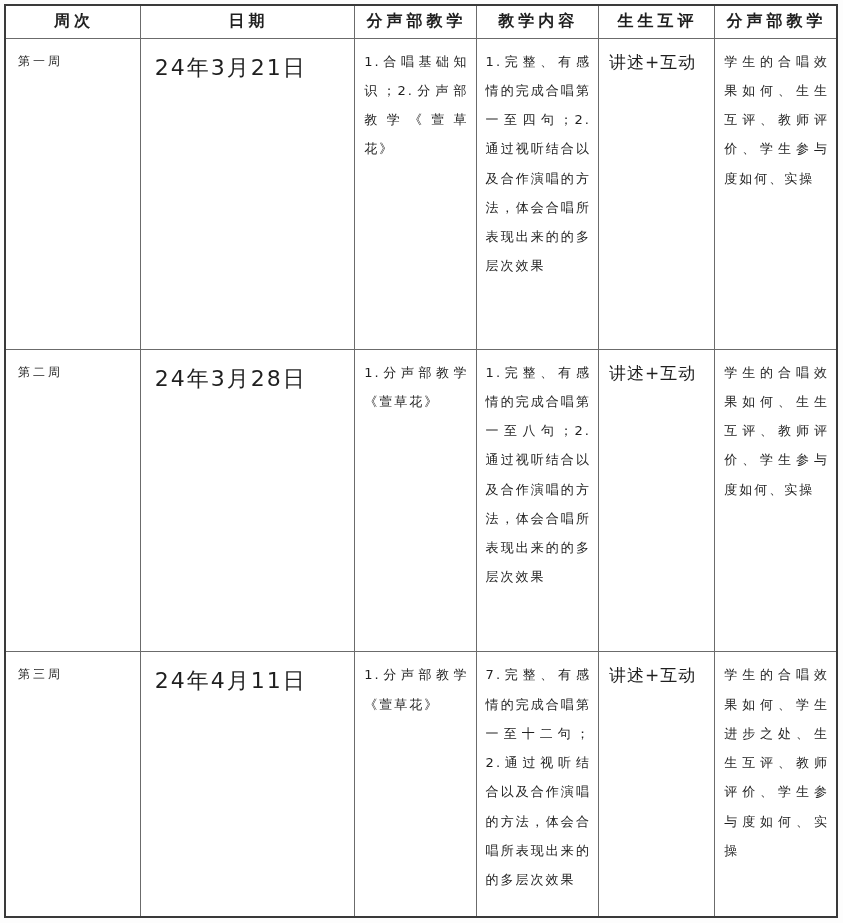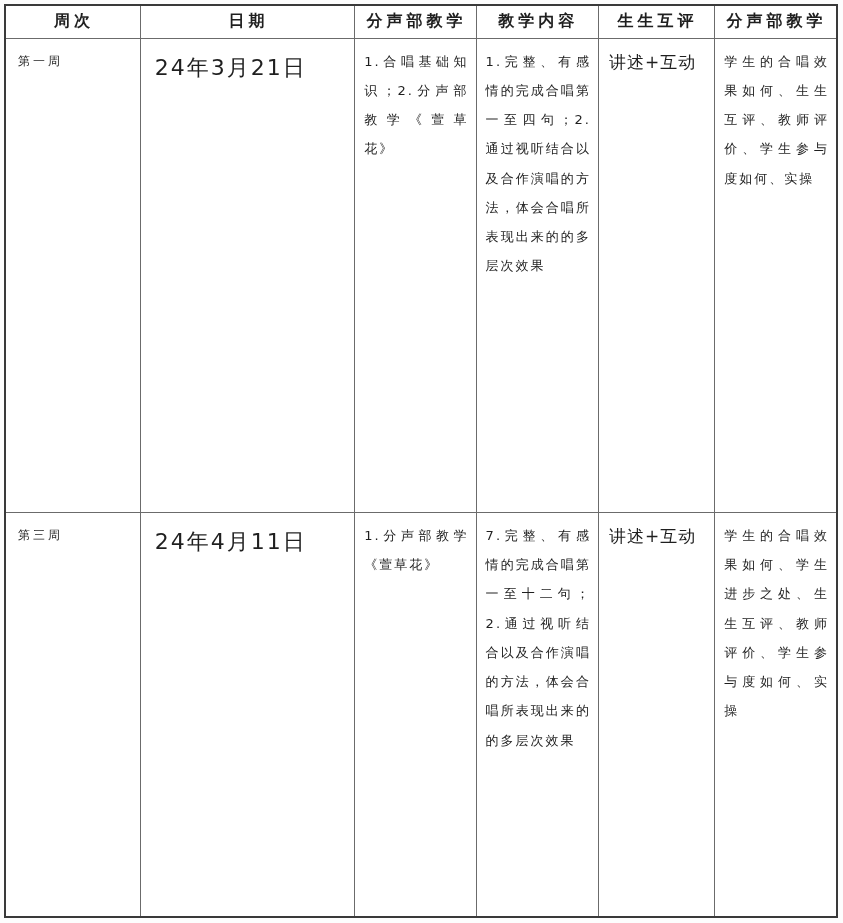--- a/index.html
+++ b/index.html
@@ -97,20 +97,28 @@
     </thead>
     <tbody>
       <tr class="r1">
         <td class="cell-week">第一周</td>
         <td class="cell-date">24年3月21日</td>
         <td class="cell-content">1.合唱基础知识；2.分声部教学《萱草花》</td>
         <td class="cell-objective">1.完整、有感情的完成合唱第一至四句；2.通过视听结合以及合作演唱的方法，体会合唱所表现出来的的多层次效果</td>
         <td class="cell-method">讲述+互动</td>
         <td class="cell-evaluation">学生的合唱效果如何、生生互评、教师评价、学生参与度如何、实操</td>
       </tr>
+      <tr class="r2">
+        <td class="cell-week">第二周</td>
+        <td class="cell-date">24年3月28日</td>
+        <td class="cell-content">1.分声部教学《萱草花》</td>
+        <td class="cell-objective">1.完整、有感情的完成合唱第一至八句；2.通过视听结合以及合作演唱的方法，体会合唱所表现出来的的多层次效果</td>
+        <td class="cell-method">讲述+互动</td>
+        <td class="cell-evaluation">学生的合唱效果如何、生生互评、教师评价、学生参与度如何、实操</td>
+      </tr>
       <tr class="r3">
         <td class="cell-week">第三周</td>
         <td class="cell-date">24年4月11日</td>
         <td class="cell-content">1.分声部教学《萱草花》</td>
         <td class="cell-objective">7.完整、有感情的完成合唱第一至十二句；2.通过视听结合以及合作演唱的方法，体会合唱所表现出来的的多层次效果</td>
         <td class="cell-method">讲述+互动</td>
         <td class="cell-evaluation">学生的合唱效果如何、学生进步之处、生生互评、教师评价、学生参与度如何、实操</td>
       </tr>
     </tbody>
   </table>

